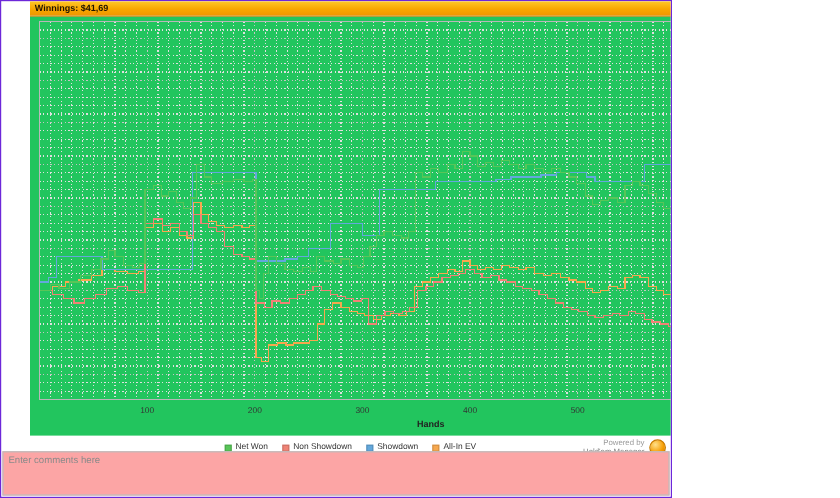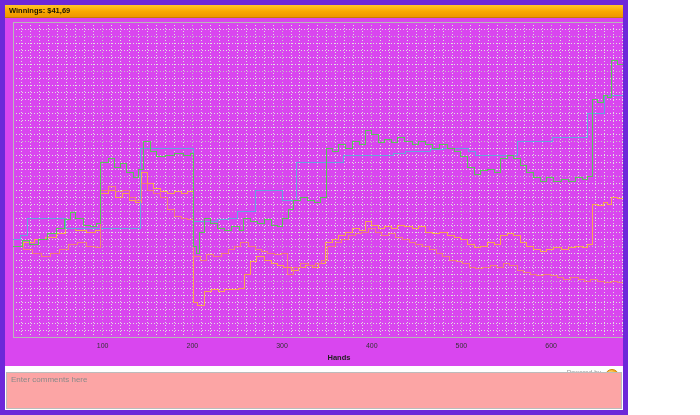--- a/index.html
+++ b/index.html
@@ -1,28 +1,28 @@
 <!DOCTYPE html>
 <html><head>
 <meta charset="utf-8">
 <style>
   html,body{margin:0;padding:0;background:#fff;}
   body{font-family:"Liberation Sans","DejaVu Sans",sans-serif;}
   .window{
-    position:relative;width:628px;height:415px;box-sizing:border-box;
-    border:5px solid #6d28d9;background:#fff;overflow:hidden;
+    position:relative;width:560px;height:415px;box-sizing:border-box;
+    border:1px solid #6d28d9;background:#fff;overflow:hidden;padding-left:24px;
   }
   .top-bar{
     height:12px;line-height:11px;
     background:linear-gradient(180deg,#ffc829 0%,#f8a700 55%,#ef9600 100%);
     border-bottom:1px solid #c97f00;
     padding-left:4px;
     font-size:7.5px;font-weight:bold;color:#1d1400;
   }
-  .chart-area{position:relative;background:#d946ef;text-align:right;}
+  .chart-area{position:relative;background:#22c55e;text-align:right;}
   svg text{font-family:"Liberation Sans","DejaVu Sans",sans-serif;}
   .tick{font-size:7px;fill:#333;}
   .axis-label{font-size:7.5px;font-weight:bold;fill:#222;}
   .legend-row{
     position:relative;height:20px;
   }
   .legend{
     position:absolute;left:50%;top:50%;transform:translate(-50%,-50%);
     display:flex;align-items:center;gap:12px;white-space:nowrap;
   }

